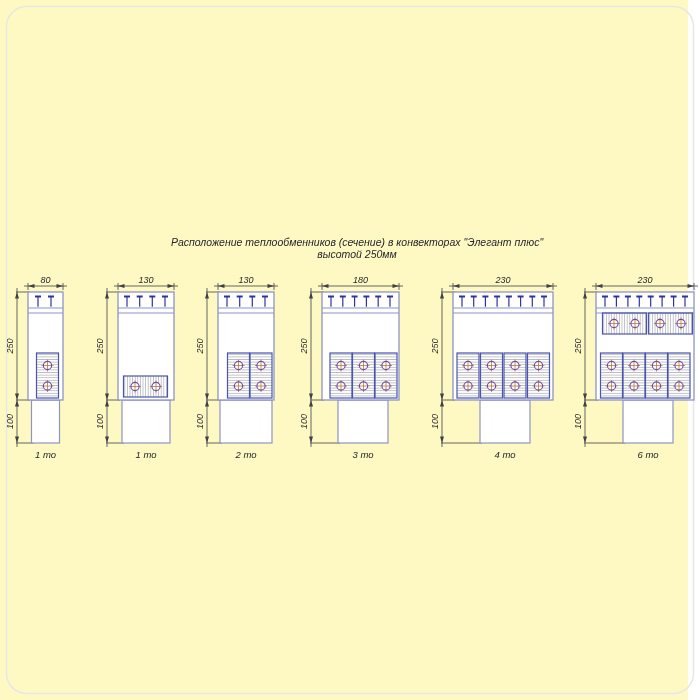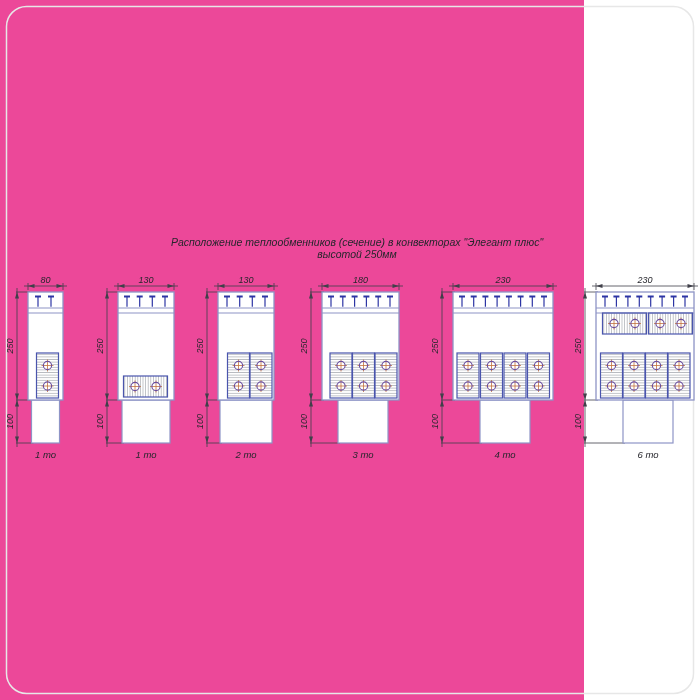--- a/index.html
+++ b/index.html
@@ -1,16 +1,16 @@
 <!DOCTYPE html>
 <html style="--line-blue: #8e94c6; --block-blue: #4a55ad; --navy: #2c34a4; --hatch: #a0a4ac; --tube-ring: #6a4e9e; --tube-cross: #c2713d; --dim: #40404a; --ink: #26262c;"><head>
 <meta charset="utf-8">
 <style>
   html,body{margin:0;padding:0;background:#fff;}
-  .stage{width:584px;height:700px;position:relative;background:#ec4899;font-family:"Liberation Sans",sans-serif;}
+  .stage{width:688px;height:700px;position:relative;background:#fef9c3;font-family:"Liberation Sans",sans-serif;}
   svg{display:block;}
   .frame{fill:none;stroke:#e7e7e7;stroke-width:1.5;}
   .st-body{fill:#ffffff;stroke:var(--line-blue);stroke-width:1.3;}
   .st-duct{fill:#ffffff;stroke:var(--line-blue);stroke-width:1.2;}
   .st-lblue{fill:none;stroke:var(--line-blue);stroke-width:1.1;}
   .hxv{fill:url(#hatchH);stroke:var(--block-blue);stroke-width:1.2;}
   .hxh{fill:url(#hatchV);stroke:var(--block-blue);stroke-width:1.2;}
   .tm-cap{fill:none;stroke:var(--navy);stroke-width:2;}
   .tm-stem{fill:none;stroke:var(--navy);stroke-width:1.2;}
   .tube-bg{fill:#ffffff;stroke:none;}

